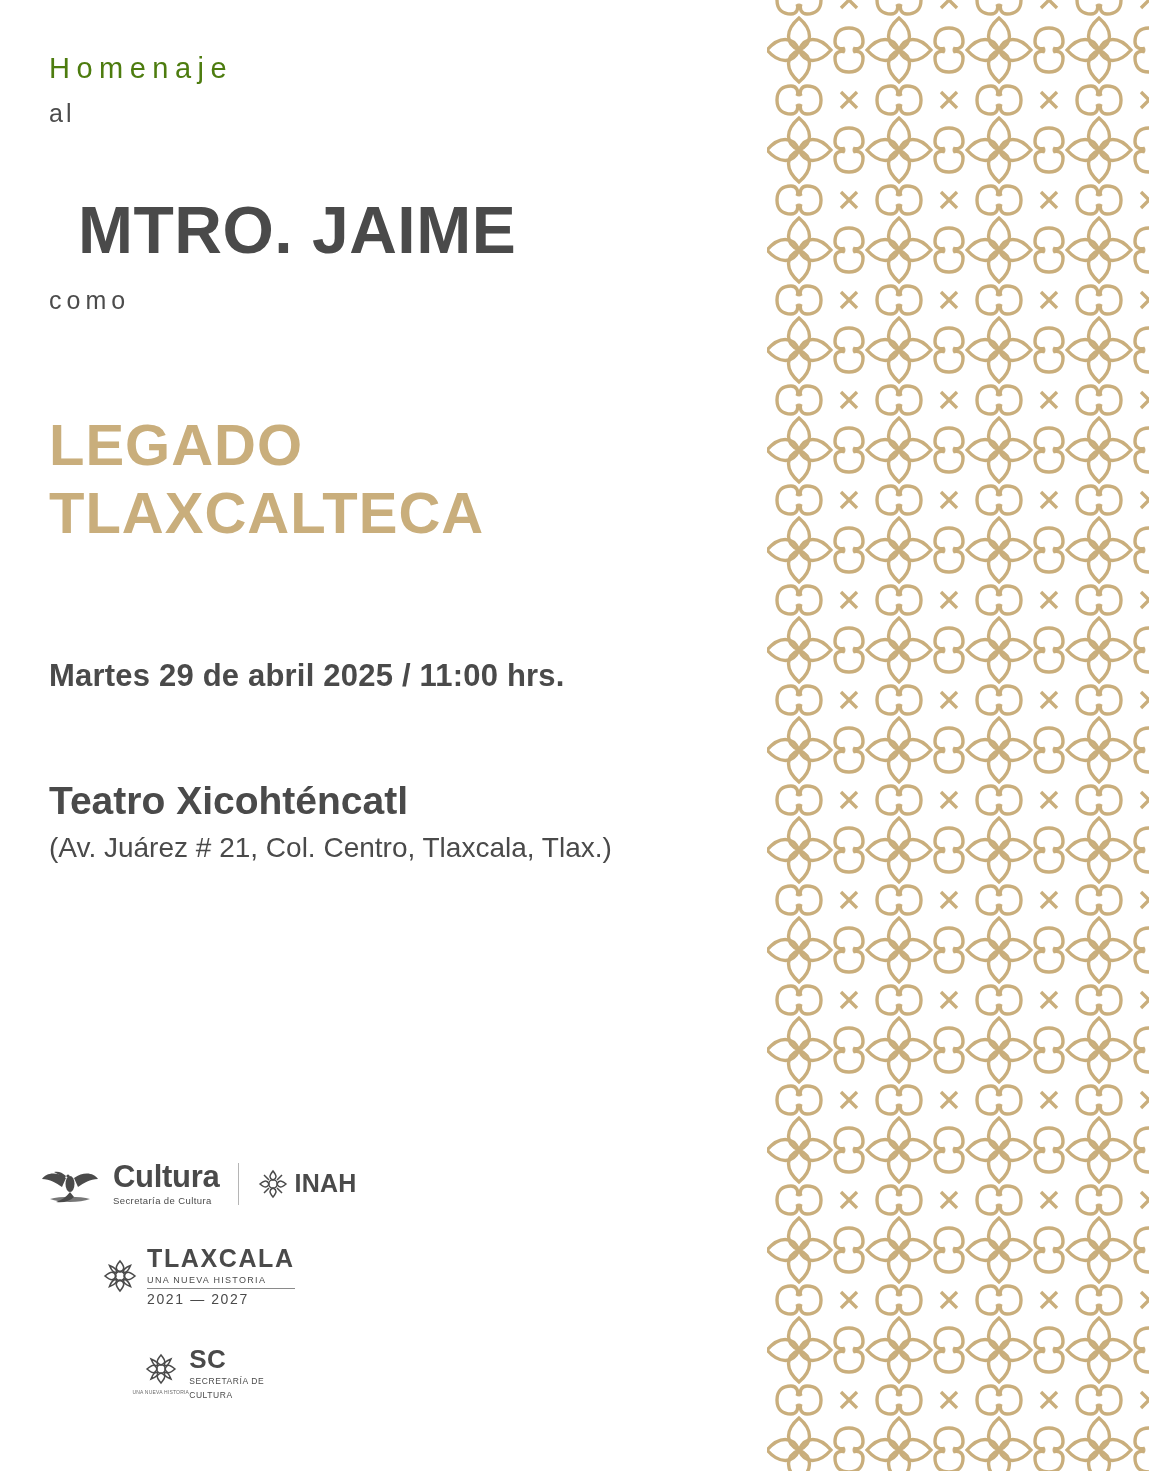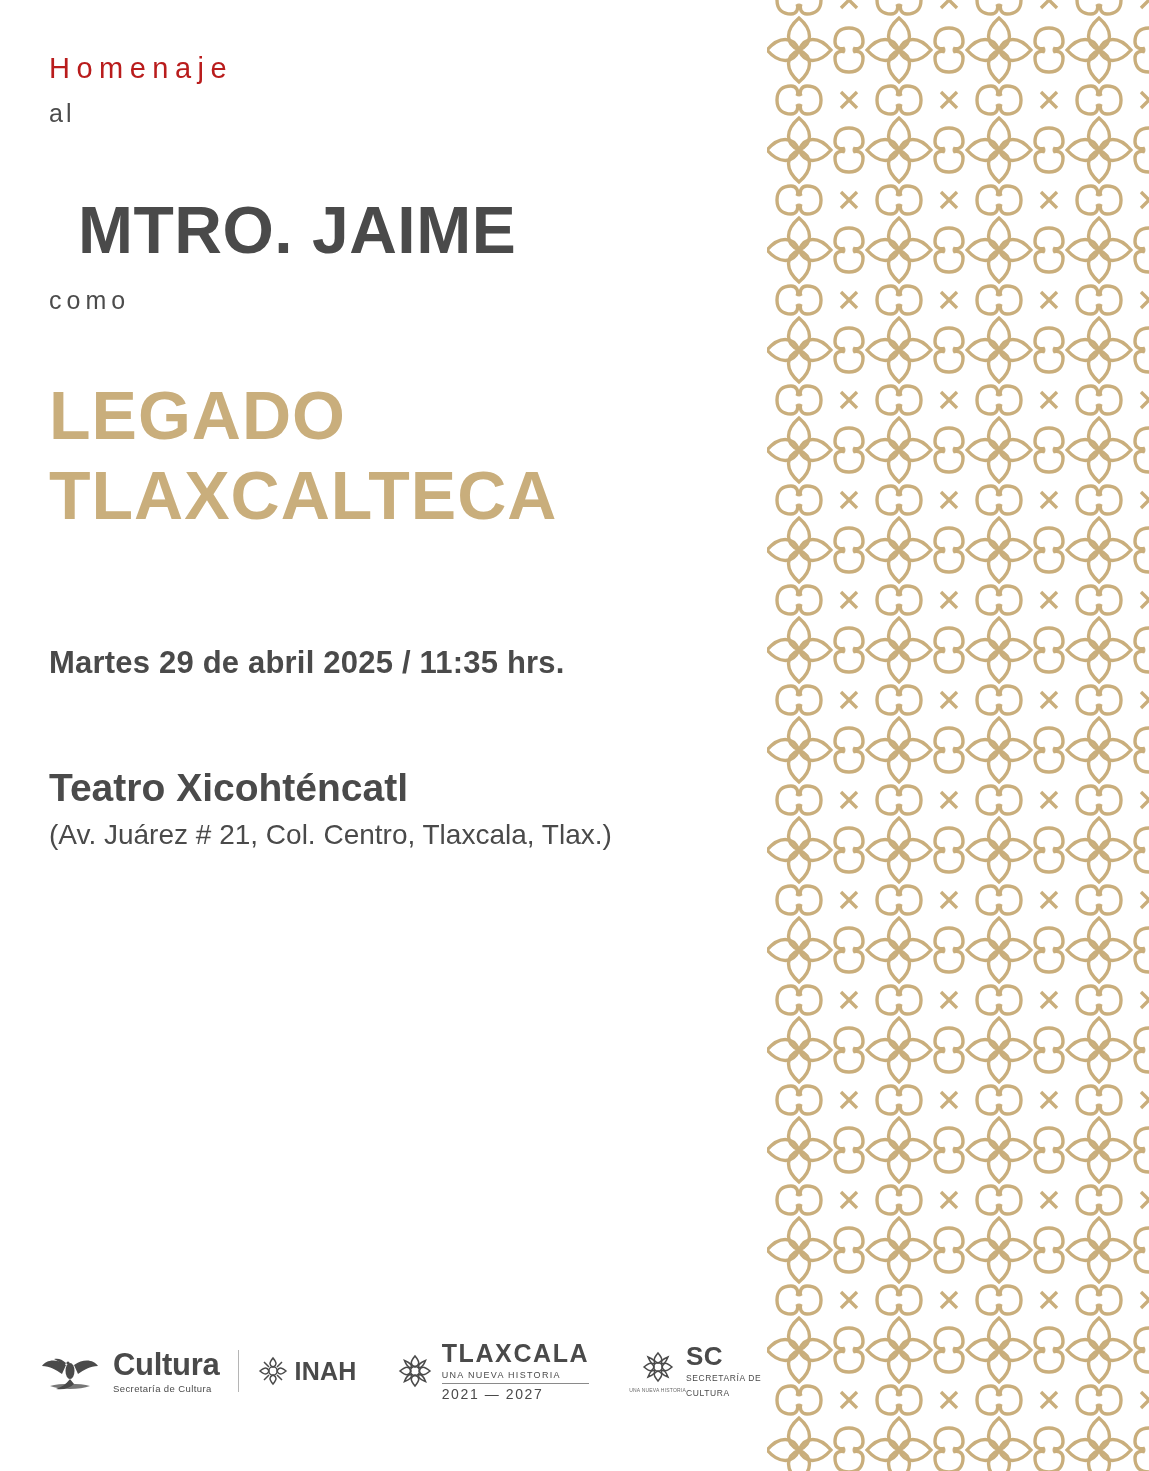--- a/index.html
+++ b/index.html
@@ -43,21 +43,21 @@
     top: 0;
     width: 749px;
     height: 1471px;
     box-sizing: border-box;
     padding: 46px 40px 0 49px;
   }
 
   .homenaje {
     font-size: 29px;
     letter-spacing: 6.5px;
-    color: #b91c1c;
+    color: #4d7c0f;
     font-weight: 400;
     line-height: 1.55;
   }
   .homenaje-al {
     font-size: 25px;
     letter-spacing: 3px;
     color: #4c4c4c;
     font-weight: 400;
     margin-top: 8px;
   }
@@ -75,22 +75,22 @@
 
   .como {
     margin-top: 20px;
     font-size: 25px;
     letter-spacing: 5px;
     color: #4c4c4c;
     font-weight: 400;
   }
 
   .title {
-    margin-top: 60px;
-    font-size: 68px;
+    margin-top: 96px;
+    font-size: 58px;
     font-weight: 700;
     color: #c9ae7c;
     line-height: 1.18;
     letter-spacing: 1px;
   }
   .title .tline { display: block; }
 
   .datetime {
     margin-top: 110px;
     font-size: 31px;
@@ -121,20 +121,21 @@
   }
 
   
   .logos {
     position: absolute;
     left: 40px;
     bottom: 70px;
     display: flex;
     align-items: center;
     gap: 40px;
+    flex-direction: column;
   }
   .logo-group {
     display: flex;
     align-items: center;
     gap: 13px;
   }
   .eagle {
     width: 60px;
     height: 42px;
   }
@@ -284,21 +285,21 @@
       <span class="line1">MTRO. JAIME</span>
     </div>
 
     <div class="como">como</div>
 
     <div class="title">
       <span class="tline">LEGADO</span>
       <span class="tline">TLAXCALTECA</span>
     </div>
 
-    <div class="datetime">Martes 29 de abril 2025 / 11:35 hrs.</div>
+    <div class="datetime">Martes 29 de abril 2025 / 11:00 hrs.</div>
 
     <div class="venue">Teatro Xicohténcatl</div>
     <div class="venue-address">(Av. Juárez # 21, Col. Centro, Tlaxcala, Tlax.)</div>
 
   </div>
 
   <div class="logos">
 
     <div class="logo-group">
       <svg class="eagle" viewBox="0 0 60 42" aria-hidden="true">

